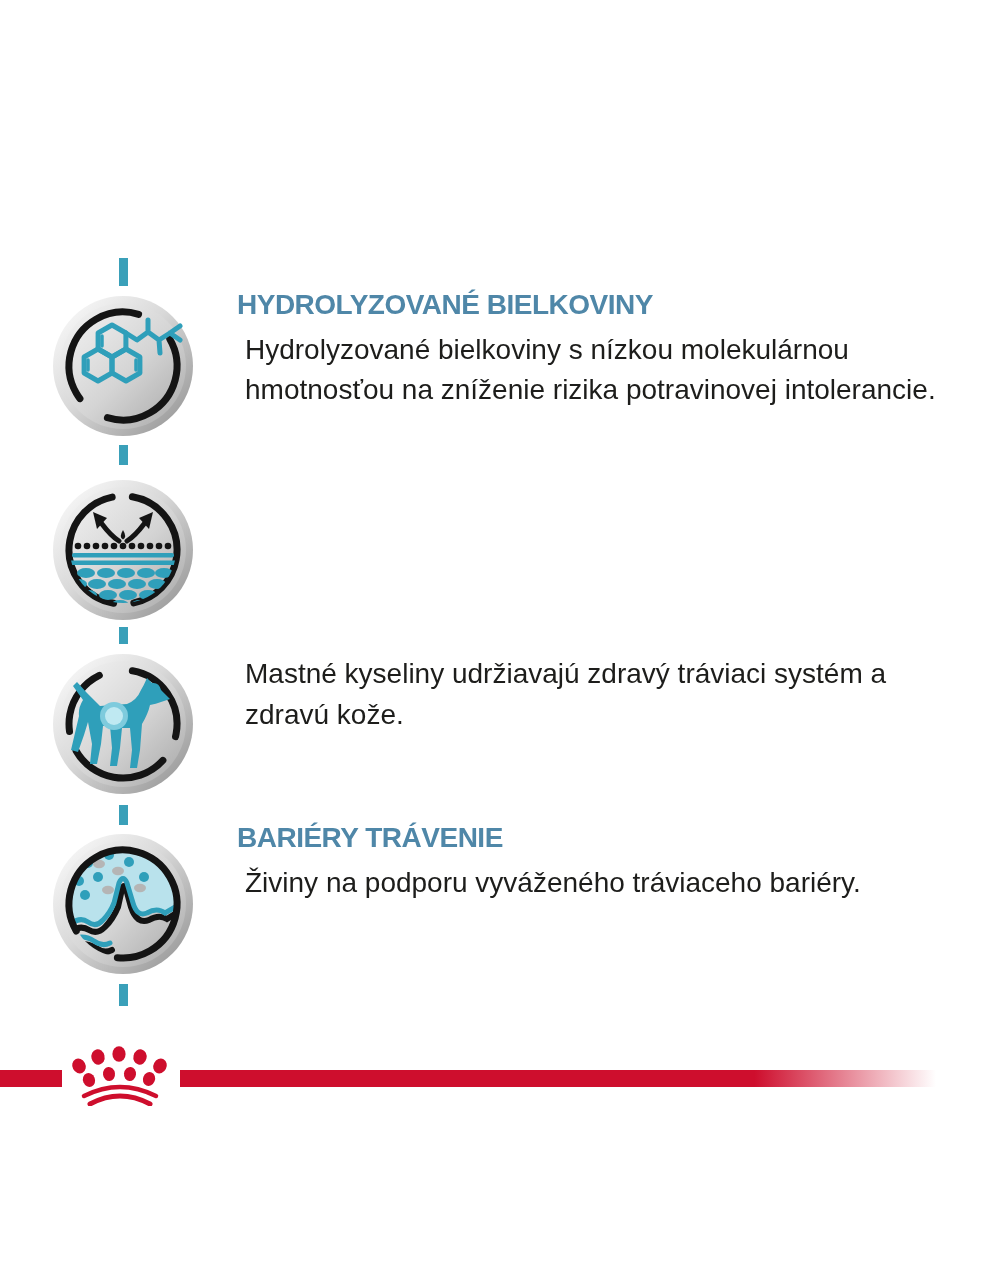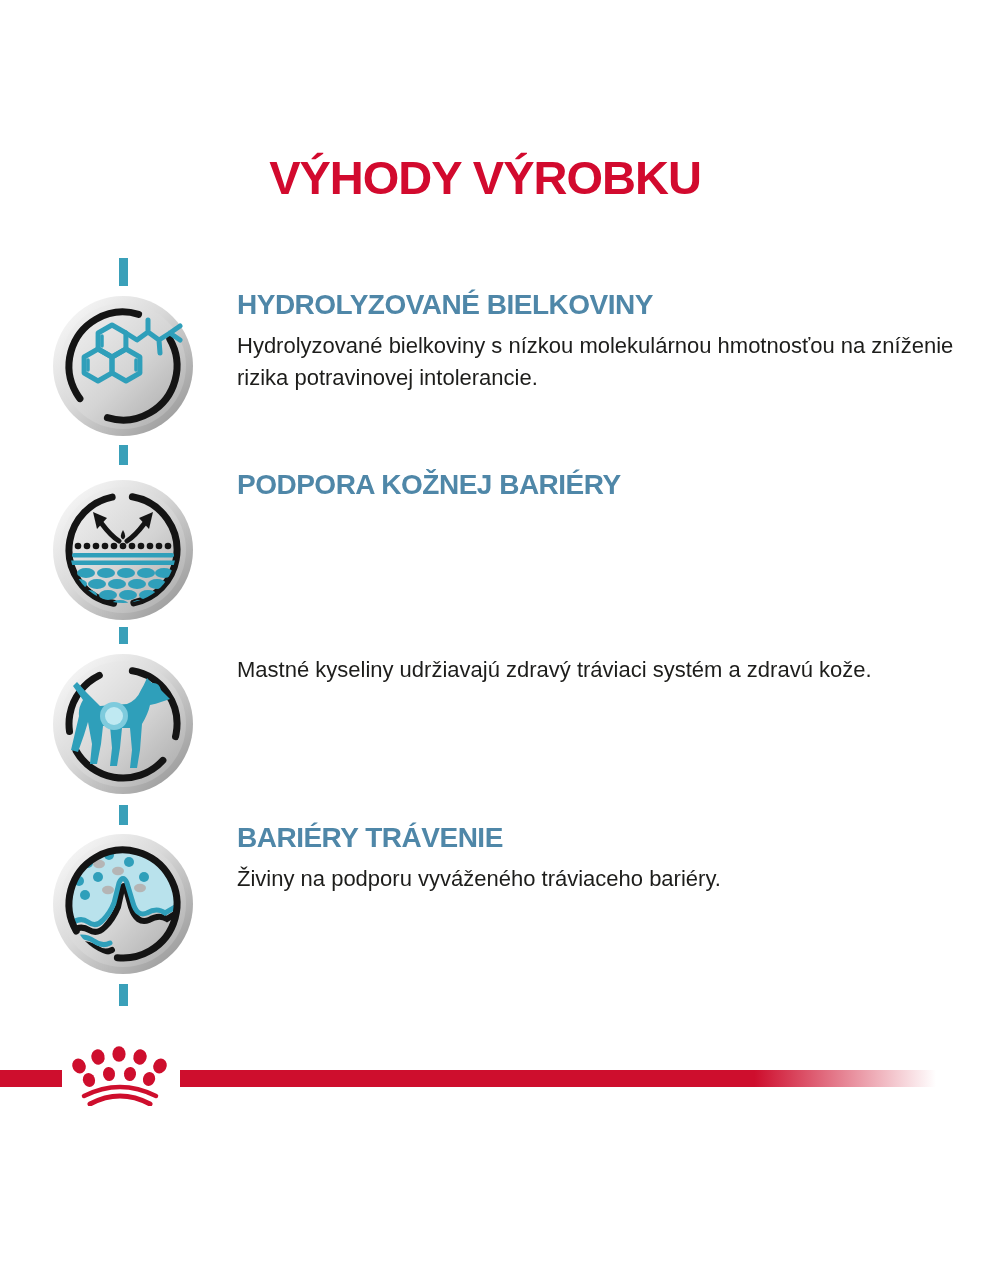--- a/index.html
+++ b/index.html
@@ -14,21 +14,21 @@
   }
   .dash{position:absolute;left:119px;width:9px;background:#3aa0b9;}
   .benefit{position:absolute;left:0;width:1000px;}
   .icon-wrap{position:absolute;left:52px;top:0;width:142px;height:142px;}
   .text-block{position:absolute;left:237px;top:0;width:720px;}
   .benefit h2{
     margin:0;font-size:28px;font-weight:bold;letter-spacing:-0.5px;
     color:#4f87a8;line-height:1.1;
   }
   .benefit p{
-    margin:9px 0 0 0;font-size:22px;line-height:1.45;color:#1d1d1b;
+    margin:9px 0 0 8px;font-size:28px;line-height:1.45;color:#1d1d1b;
   }
   .bar{position:absolute;top:1070px;height:17px;}
   .bar-left{left:0;width:62px;background:#ce0e2d;}
   .bar-right{
     left:180px;width:756px;
     background:linear-gradient(to right,#ce0e2d 0%,#ce0e2d 76%,rgba(206,14,45,0) 100%);
   }
   .paw{position:absolute;left:68px;top:1044px;}
 </style>
 </head>
@@ -44,21 +44,20 @@
         <stop offset="1" stop-color="#8e8e8e"></stop>
       </linearGradient>
       <linearGradient id="gradFace" x1="0" y1="0" x2="1" y2="1">
         <stop offset="0" stop-color="#f6f6f6"></stop>
         <stop offset="0.55" stop-color="#d4d4d4"></stop>
         <stop offset="1" stop-color="#a6a6a6"></stop>
       </linearGradient>
     </defs>
   </svg>
 
-  <h1 class="title">VÝHODY VÝROBKU</h1>
 
   <div class="dash" style="top:258px;height:28px;"></div>
   <div class="dash" style="top:445px;height:20px;"></div>
   <div class="dash" style="top:627px;height:17px;"></div>
   <div class="dash" style="top:805px;height:20px;"></div>
   <div class="dash" style="top:984px;height:22px;"></div>
 
   <section class="benefit" style="top:290px;">
     <div class="icon-wrap" style="top:5px;">
       <svg width="142" height="142" viewBox="0 0 142 142">
@@ -132,21 +131,20 @@
             <ellipse cx="56" cy="116" rx="9" ry="5"></ellipse>
           <ellipse cx="76" cy="116" rx="9" ry="5"></ellipse>
             <ellipse cx="96" cy="116" rx="9" ry="5"></ellipse>
           <ellipse cx="48" cy="126" rx="9" ry="5"></ellipse>
             <ellipse cx="68" cy="126" rx="9" ry="5"></ellipse>
           <ellipse cx="88" cy="126" rx="9" ry="5"></ellipse>
         </g>
       </svg>
     </div>
     <div class="text-block">
-      <h2>PODPORA KOŽNEJ BARIÉRY</h2>
     </div>
   </section>
 
   <section class="benefit" style="top:645px;">
     <div class="icon-wrap" style="top:8px;">
       <svg width="142" height="142" viewBox="0 0 142 142">
         <circle cx="71" cy="71" r="70" fill="url(#gradRim)"></circle>
         <circle cx="71" cy="71" r="63" fill="url(#gradFace)"></circle>
         <circle cx="71" cy="71" r="54" fill="none" stroke="#141414" stroke-width="7" pathLength="100" stroke-dasharray="26 8 30 6 20 10" stroke-linecap="round" transform="rotate(-80 71 71)"></circle>
         <path fill="#2f9fba" d="M118,46 L109,37 Q107,29 100,30 L95,25 Q92,32 89,37 Q85,47 75,51

